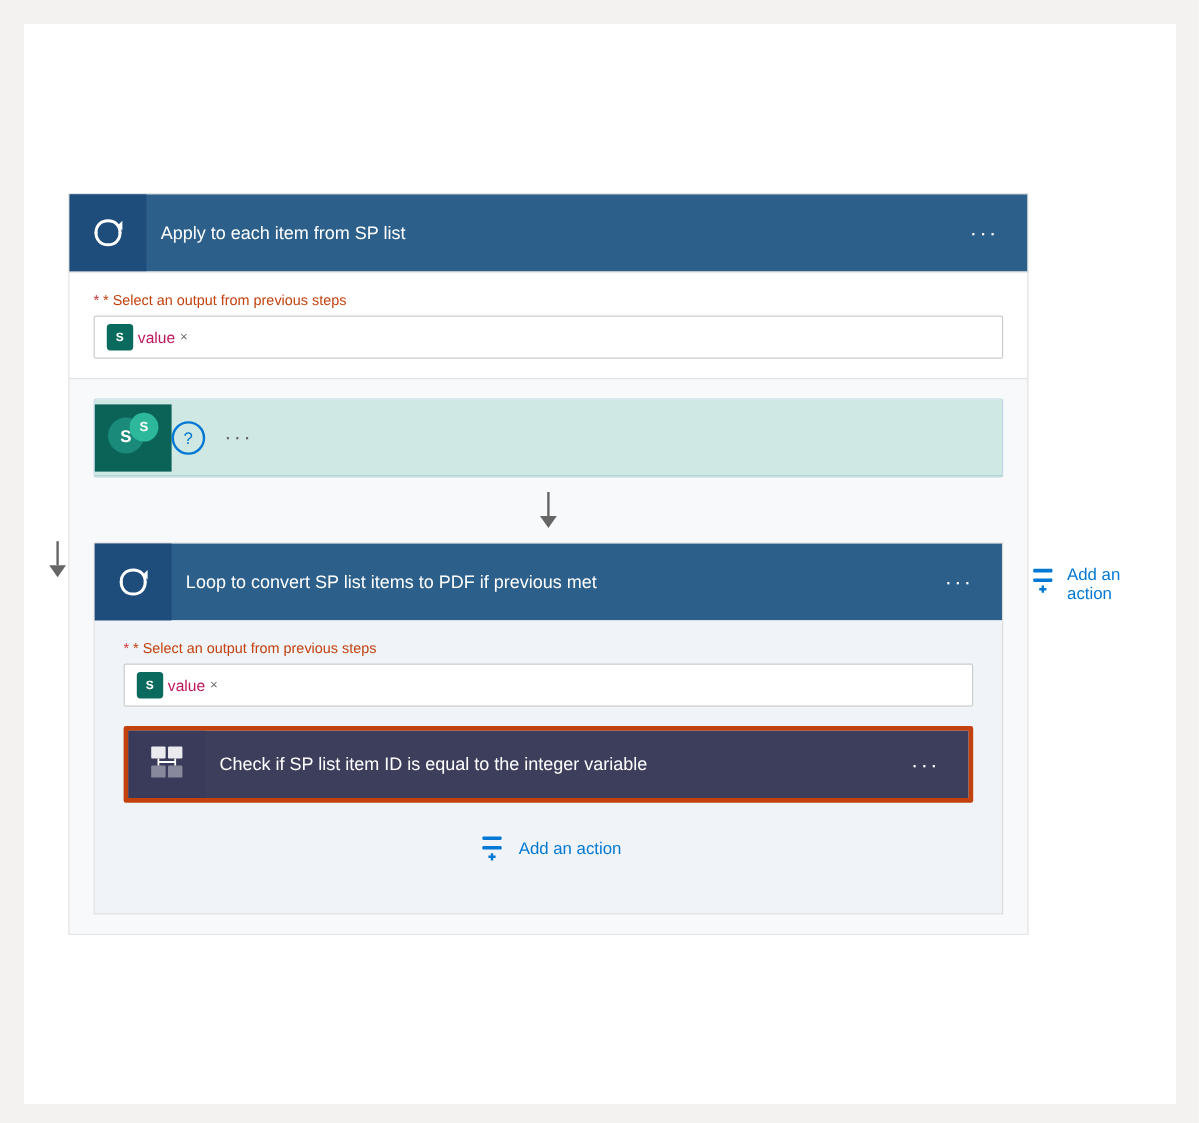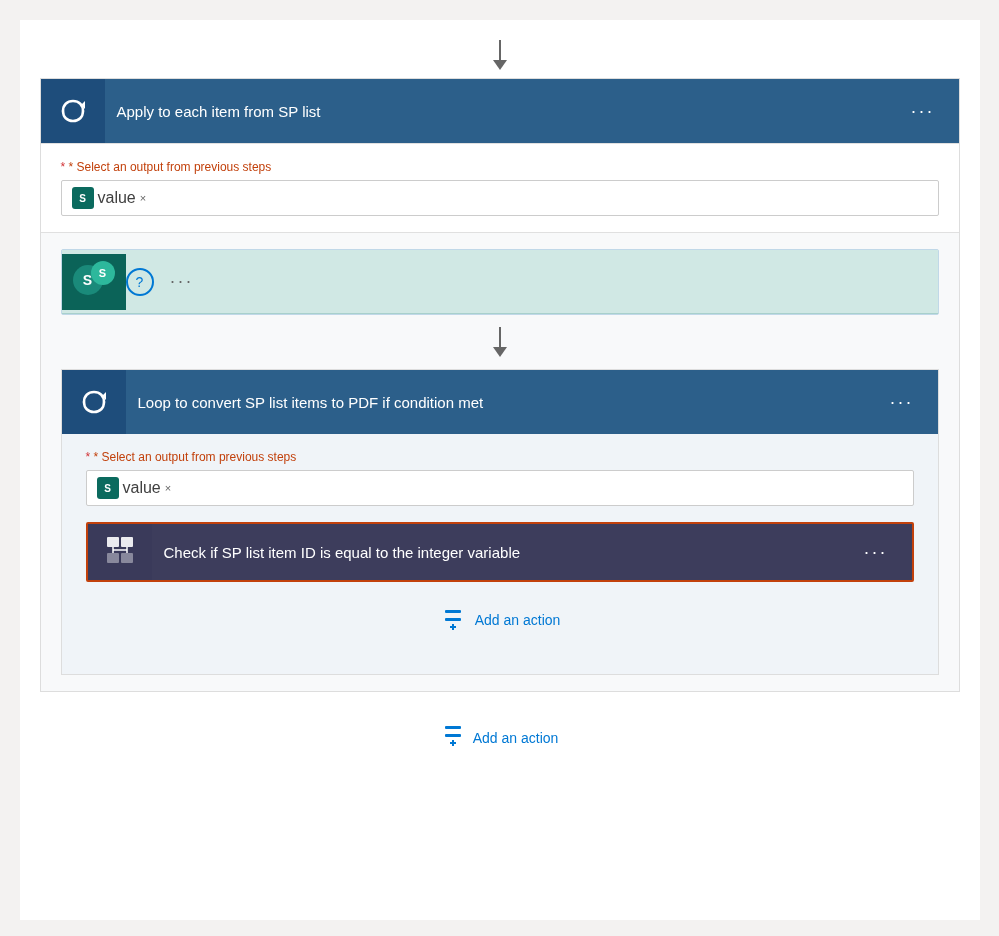--- a/index.html
+++ b/index.html
@@ -9,21 +9,20 @@
       display: flex;
       justify-content: center;
       padding: 20px;
       min-height: 936px;
     }
     .canvas {
       background: white;
       width: 960px;
       min-height: 900px;
       display: flex;
-      flex-direction: column;
       align-items: center;
       padding: 20px 20px 20px 20px;
       position: relative;
     }
     
     .arrow-down {
       width: 20px;
       height: 30px;
       display: flex;
       flex-direction: column;
@@ -131,22 +130,22 @@
       background: #0b6a5e;
       border-radius: 3px;
       display: flex;
       align-items: center;
       justify-content: center;
       color: white;
       font-size: 10px;
       font-weight: 700;
     }
     .token-text {
-      font-size: 16px;
-      color: #404040;
+      font-size: 13px;
+      color: #be185d;
     }
     .token-close {
       font-size: 11px;
       color: #666;
       cursor: pointer;
     }
     
     .inner-area {
       padding: 16px 20px;
       background: #f8f9fa;
@@ -184,21 +183,21 @@
       padding-right: 16px;
     }
     
     .loop-body {
       background: #f0f4f8;
       padding: 16px 24px;
     }
     
     .condition-card {
       width: 100%;
-      border: 2px solid #c2410c;
+      border: 4px solid #c2410c;
       background: #e8e8ee;
       border-radius: 2px;
     }
     .condition-header {
       display: flex;
       align-items: center;
       background: #3d3d5c;
       min-height: 56px;
       padding-right: 16px;
     }
@@ -309,21 +308,21 @@
         <div class="loop-header">
           <div class="icon-box icon-box-blue">
             <div class="loop-icon-svg">
               <svg width="32" height="32" viewBox="0 0 32 32" fill="none">
                 <path d="M6 16 C6 10 10 6 16 6 C22 6 26 10 26 16" stroke="white" stroke-width="2.5" fill="none" stroke-linecap="round"></path>
                 <path d="M26 16 C26 22 22 26 16 26 C10 26 6 22 6 16" stroke="white" stroke-width="2.5" fill="none" stroke-linecap="round"></path>
                 <polygon points="24,10 28,14 28,6" fill="white"></polygon>
               </svg>
             </div>
           </div>
-          <div class="header-title header-title-white">Loop to convert SP list items to PDF if condition met</div>
+          <div class="header-title header-title-white">Loop to convert SP list items to PDF if previous met</div>
           <div class="more-btn more-btn-white">···</div>
         </div>
 
         <div class="loop-body">
 
           <div class="field-label">
             <span style="color:#d13438">* </span><span>* Select an output from previous steps</span>
           </div>
           <div class="token-input" style="background:white; margin-bottom:16px;">
             <div class="token">

